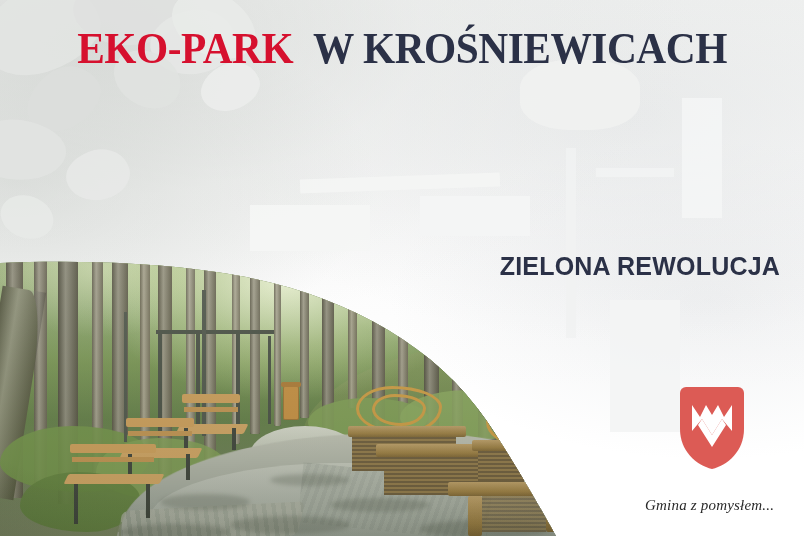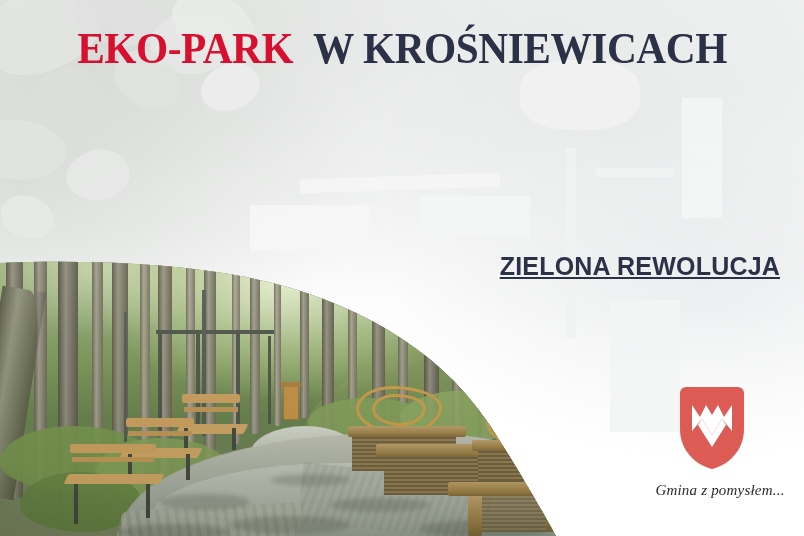--- a/index.html
+++ b/index.html
@@ -126,33 +126,33 @@
   }
   .headline .hl-red{color:#D6102E;}
   .headline .hl-navy{color:#2B3147;}
 
   
   .subtitle{
     position:absolute;right:24px;top:252px;text-align:right;
     font-family:"Liberation Sans", sans-serif;font-weight:bold;
     font-size:25px;line-height:29px;letter-spacing:.2px;
   }
-  .sub-1{color:#2B3147;display:block;text-decoration:underline;}
+  .sub-1{color:#2B3147;display:block;}
   .sub-2{color:#E01B2E;display:block;}
 
   
   .logo{position:absolute;left:645px;top:385px;width:150px;height:130px;}
   .logo .shield{position:absolute;left:31px;top:0;width:72px;height:86px;}
   .logo .wordmark{
     position:absolute;left:0;top:92px;width:150px;text-align:left;
     font-family:"Liberation Sans", sans-serif;font-weight:bold;
     font-size:13.5px;letter-spacing:.2px;color:#1d1d1d;padding-left:3px;
   }
   .logo .tagline{
-    position:absolute;left:0;top:97px;width:150px;text-align:center;
+    position:absolute;left:0;top:112px;width:150px;text-align:left;
     font-family:"Liberation Serif", serif;font-style:italic;
     font-size:15px;color:#2a2a2a;letter-spacing:.2px;padding-right:4px;
   }
 </style>
 </head>
 <body>
 
 <div class="poster">
 
   <div class="bg-wash">

